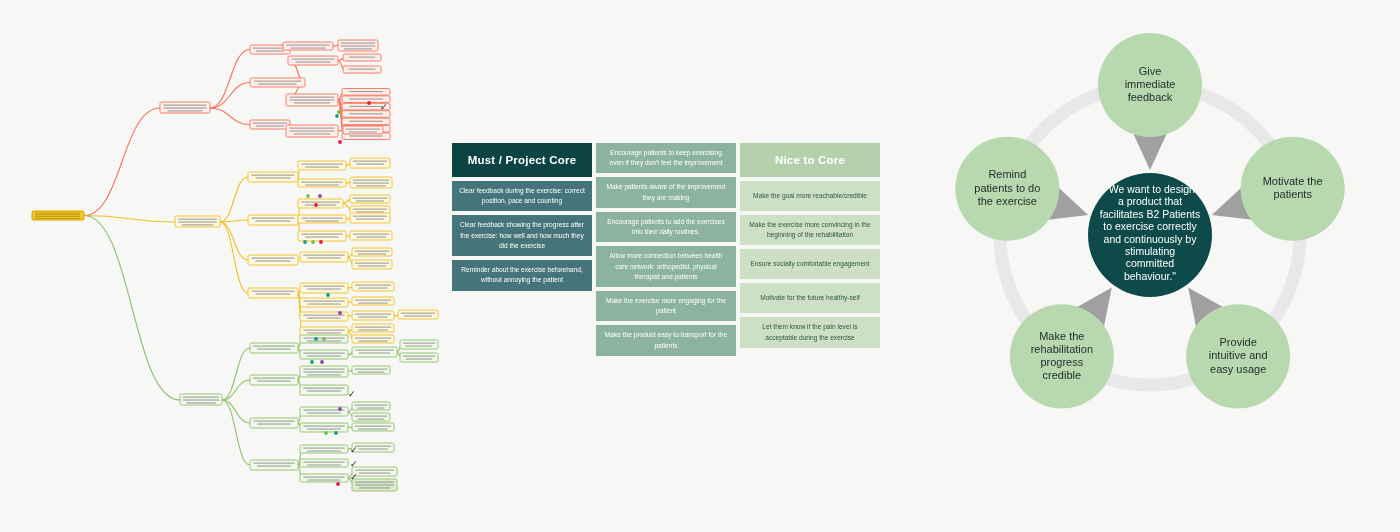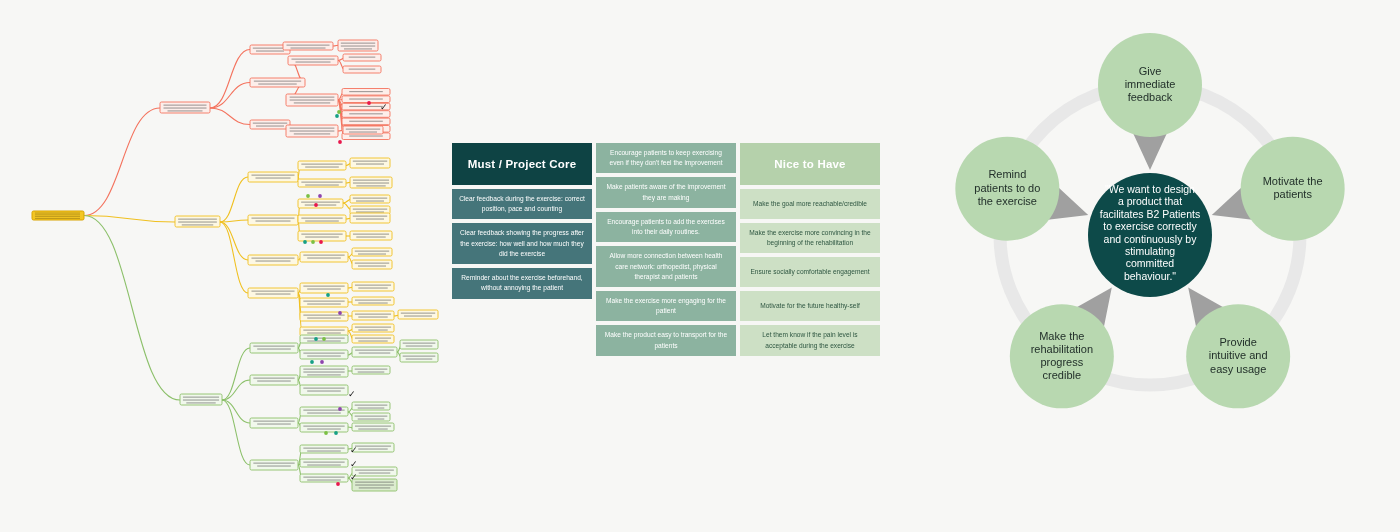--- a/index.html
+++ b/index.html
@@ -16,21 +16,21 @@
   #mindmap svg{display:block;}
 
   
   #matrix{
     position:absolute;left:452px;top:143px;
     width:440px;
     display:flex;gap:4px;
   }
   .col{display:flex;flex-direction:column;gap:4px;width:140px;}
   .col-head{
-    height:42px;display:flex;align-items:center;justify-content:center;
+    height:34px;display:flex;align-items:center;justify-content:center;
     font-size:11.5px;font-weight:bold;color:#ffffff;letter-spacing:.2px;
     text-align:center;
   }
   .cell{
     min-height:30px;
     display:flex;align-items:center;justify-content:center;
     padding:5px 7px;box-sizing:border-box;
     font-size:6.6px;line-height:1.55;color:#ffffff;
     text-align:center;text-align-last:center;
   }
@@ -543,21 +543,21 @@
     <div class="col col-2">
       <div class="cell">Encourage patients to keep exercising even if they don't feel the improvement</div>
       <div class="cell">Make patients aware of the improvement they are making</div>
       <div class="cell">Encourage patients to add the exercises into their daily routines.</div>
       <div class="cell">Allow more connection between health care network: orthopedist, physical therapist and patients</div>
       <div class="cell">Make the exercise more engaging for the patient</div>
       <div class="cell">Make the product easy to transport for the patients</div>
     </div>
 
     <div class="col col-3">
-      <div class="col-head">Nice to Have</div>
+      <div class="col-head">Nice to Core</div>
       <div class="cell">Make the goal more reachable/credible</div>
       <div class="cell">Make the exercise more convincing in the beginning of the rehabilitation</div>
       <div class="cell">Ensure socially comfortable engagement</div>
       <div class="cell">Motivate for the future healthy-self</div>
       <div class="cell">Let them know if the pain level is acceptable during the exercise</div>
     </div>
 
   </div>
 
   <div id="wheel">

